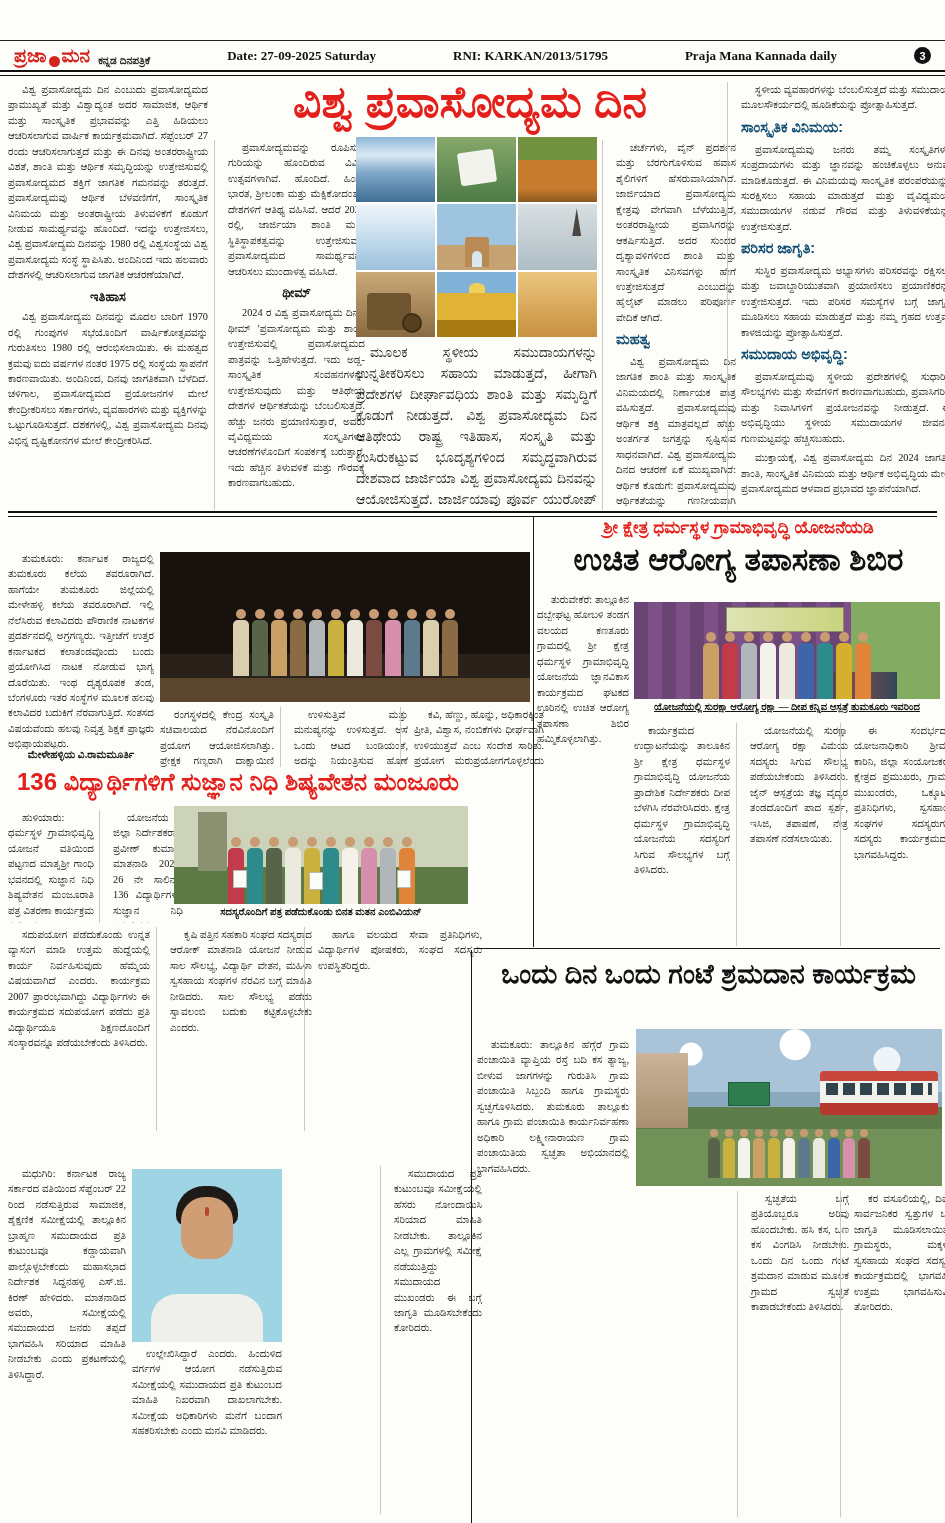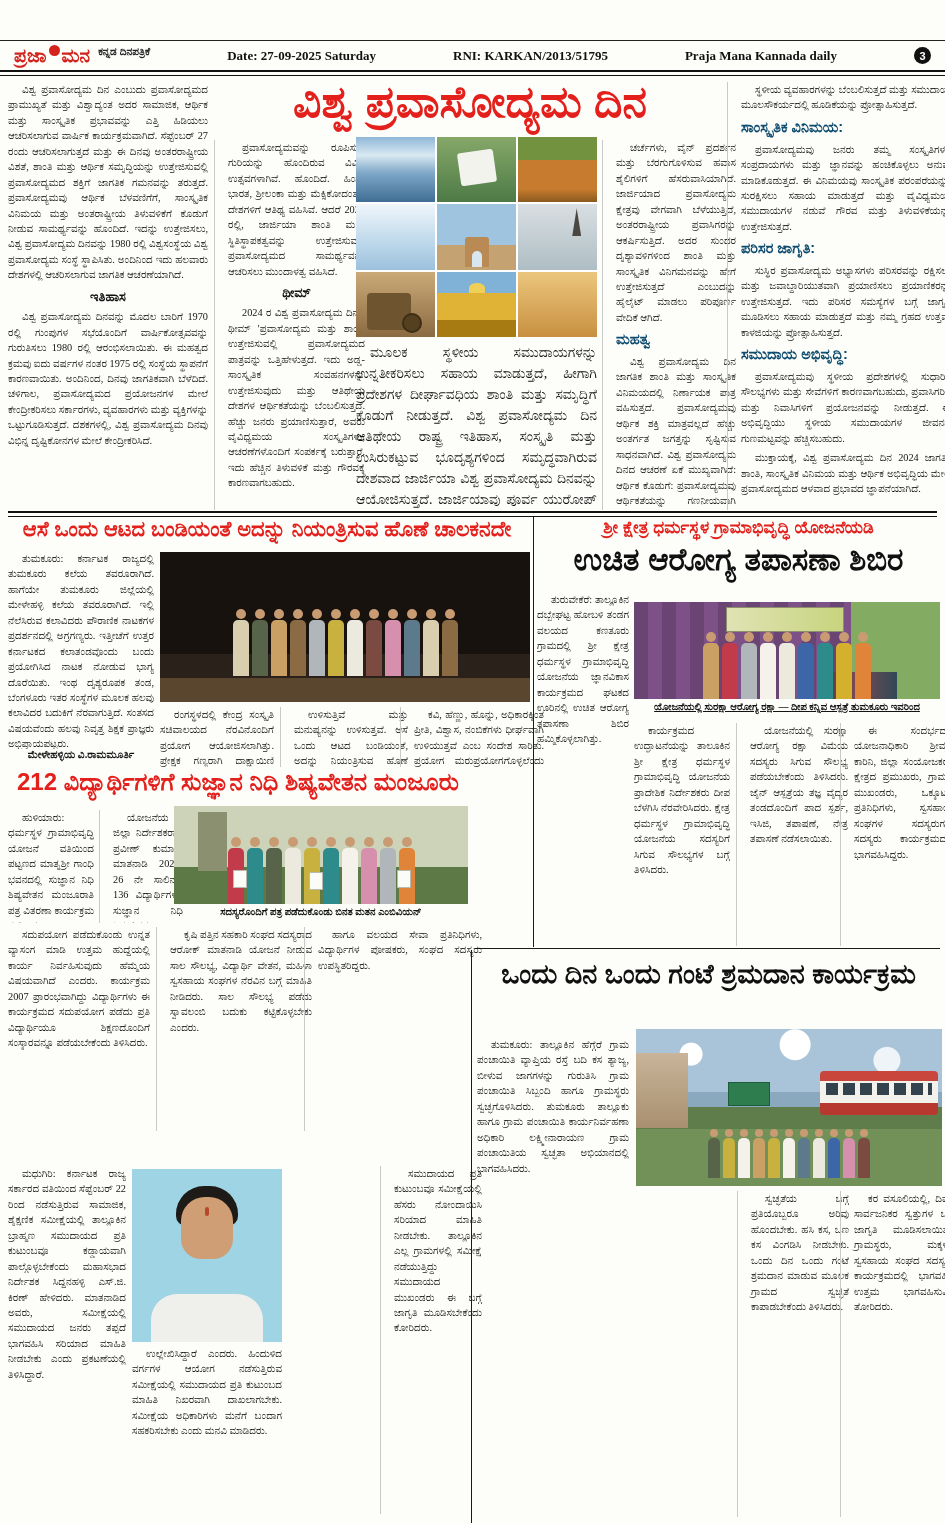--- a/index.html
+++ b/index.html
@@ -12,21 +12,21 @@
   .sub-blk{color:#111;font-weight:bold;text-align:center;font-size:13px;margin:3px 0;font-family:"Liberation Sans",sans-serif;}
   .hl-red{color:#e3201b;font-weight:bold;text-align:center;font-family:"Liberation Sans",sans-serif;}
   .hl-blk{color:#101010;font-weight:bold;text-align:center;font-family:"Liberation Sans",sans-serif;}
   .rule-h{border-top:1px solid #1a1a1a;}
   .rule-dbl{border-top:2.5px solid #111;border-bottom:1px solid #111;height:3px;}
   .rule-v{border-left:1px solid #1a1a1a;}
   .colrule{border-left:1px solid #c9c9c9;padding-left:13px;}
   
   #masthead{left:0;top:40px;width:945px;height:30px;display:flex;align-items:center;
             border-top:1px solid #222;padding:0 14px;box-sizing:border-box;justify-content:space-between;}
-  .logo{color:#d3231c;font-weight:bold;font-size:19px;font-family:"Liberation Sans",sans-serif;display:flex;align-items:flex-start;gap:2px;}
+  .logo{color:#d3231c;font-weight:bold;font-size:19px;font-family:"Liberation Sans",sans-serif;display:flex;align-items:flex-end;gap:2px;}
   .logo .emb{width:11px;height:11px;border-radius:50%;background:#d3231c;display:inline-block;}
   .tagline{font-size:10.5px;color:#222;margin-left:6px;}
   .mh-item{font-size:13px;font-weight:bold;color:#111;}
   .pageno{width:17px;height:17px;border-radius:50%;background:#111;color:#fff;font-size:11px;font-weight:bold;
           display:flex;align-items:center;justify-content:center;font-family:"Liberation Sans",sans-serif;}
   #mast-rule{left:0;top:70px;width:945px;}
   
   #t-headline{left:205px;top:74px;width:530px;height:60px;font-size:44px;line-height:1.25;}
   #t-colA{left:8px;top:82px;width:200px;height:428px;}
   #t-colB{left:214px;top:140px;width:137px;height:370px;}
@@ -181,37 +181,36 @@
     <div class="tile tl8">
         <div class="dome"></div>
       </div>
     <div class="tile tl9"></div>
   </div>
 
   <div class="abs body" id="t-colC">
     <p>ಮೂಲಕ ಸ್ಥಳೀಯ ಸಮುದಾಯಗಳನ್ನು ಉನ್ನತೀಕರಿಸಲು ಸಹಾಯ ಮಾಡುತ್ತದೆ, ಹೀಗಾಗಿ ಪ್ರದೇಶಗಳ ದೀರ್ಘಾವಧಿಯ ಶಾಂತಿ ಮತ್ತು ಸಮೃದ್ಧಿಗೆ ಕೊಡುಗೆ ನೀಡುತ್ತದೆ. ವಿಶ್ವ ಪ್ರವಾಸೋದ್ಯಮ ದಿನ ಆತಿಥೇಯ ರಾಷ್ಟ್ರ ಇತಿಹಾಸ, ಸಂಸ್ಕೃತಿ ಮತ್ತು ಉಸಿರುಕಟ್ಟುವ ಭೂದೃಶ್ಯಗಳಿಂದ ಸಮೃದ್ಧವಾಗಿರುವ ದೇಶವಾದ ಜಾರ್ಜಿಯಾ ವಿಶ್ವ ಪ್ರವಾಸೋದ್ಯಮ ದಿನವನ್ನು ಆಯೋಜಿಸುತ್ತದೆ. ಜಾರ್ಜಿಯಾವು ಪೂರ್ವ ಯುರೋಪ್ ಮತ್ತು ಪಶ್ಚಿಮ ವಿಶ್ವಾದ ಅಡ್ಡಹಾದಿಯಲ್ಲಿದೆ, ಇದು ಸಂಸ್ಕೃತಿಗಳ ವಿಶಿಷ್ಟ ಮಿಶ್ರಣವನ್ನು ನೀಡುತ್ತದೆ. ಇದು ಪ್ರಾಚೀನ</p>
   </div>
   <div class="abs body colrule" id="t-colD">
-    <p>ಚರ್ಚೆಗಳು, ವೈನ್ ಪ್ರದರ್ಶನ ಮತ್ತು ಬೆರಗುಗೊಳಿಸುವ ಹವಾಸ ಶೈಲಿಗಳಿಗೆ ಹೆಸರುವಾಸಿಯಾಗಿದೆ. ಜಾರ್ಜಿಯಾದ ಪ್ರವಾಸೋದ್ಯಮ ಕ್ಷೇತ್ರವು ವೇಗವಾಗಿ ಬೆಳೆಯುತ್ತಿದೆ, ಅಂತರರಾಷ್ಟ್ರೀಯ ಪ್ರವಾಸಿಗರನ್ನು ಆಕರ್ಷಿಸುತ್ತಿದೆ. ಅದರ ಸುಂದರ ದೃಶ್ಯಾವಳಿಗಳಿಂದ ಶಾಂತಿ ಮತ್ತು ಸಾಂಸ್ಕೃತಿಕ ವಿನಿಗಮನವನ್ನು ಹೇಗೆ ಉತ್ತೇಜಿಸುತ್ತದೆ ಎಂಬುದನ್ನು ಹೈಲೈಟ್ ಮಾಡಲು ಪರಿಪೂರ್ಣ ವೇದಿಕೆ ಆಗಿದೆ.</p>
+    <p>ಚರ್ಚೆಗಳು, ವೈನ್ ಪ್ರದರ್ಶನ ಮತ್ತು ಬೆರಗುಗೊಳಿಸುವ ಹವಾಸ ಶೈಲಿಗಳಿಗೆ ಹೆಸರುವಾಸಿಯಾಗಿದೆ. ಜಾರ್ಜಿಯಾದ ಪ್ರವಾಸೋದ್ಯಮ ಕ್ಷೇತ್ರವು ವೇಗವಾಗಿ ಬೆಳೆಯುತ್ತಿದೆ, ಅಂತರರಾಷ್ಟ್ರೀಯ ಪ್ರವಾಸಿಗರನ್ನು ಆಕರ್ಷಿಸುತ್ತಿದೆ. ಅದರ ಸುಂದರ ದೃಶ್ಯಾವಳಿಗಳಿಂದ ಶಾಂತಿ ಮತ್ತು ಸಾಂಸ್ಕೃತಿಕ ವಿನಿಸವಗಳ್ನು ಹೇಗೆ ಉತ್ತೇಜಿಸುತ್ತದೆ ಎಂಬುದನ್ನು ಹೈಲೈಟ್ ಮಾಡಲು ಪರಿಪೂರ್ಣ ವೇದಿಕೆ ಆಗಿದೆ.</p>
     <div class="sub-red">ಮಹತ್ವ</div>
     <p>ವಿಶ್ವ ಪ್ರವಾಸೋದ್ಯಮ ದಿನ ಜಾಗತಿಕ ಶಾಂತಿ ಮತ್ತು ಸಾಂಸ್ಕೃತಿಕ ವಿನಿಮಯದಲ್ಲಿ ನಿರ್ಣಾಯಕ ಪಾತ್ರ ವಹಿಸುತ್ತದೆ. ಪ್ರವಾಸೋದ್ಯಮವು ಆರ್ಥಿಕ ಶಕ್ತಿ ಮಾತ್ರವಲ್ಲದೆ ಹೆಚ್ಚು ಅಂತರ್ಗತ ಜಗತ್ತನ್ನು ಸೃಷ್ಟಿಸುವ ಸಾಧನವಾಗಿದೆ. ವಿಶ್ವ ಪ್ರವಾಸೋದ್ಯಮ ದಿನದ ಆಚರಣೆ ಏಕೆ ಮುಖ್ಯವಾಗಿದೆ: ಆರ್ಥಿಕ ಕೊಡುಗೆ: ಪ್ರವಾಸೋದ್ಯಮವು ಆರ್ಥಿಕತೆಯನ್ನು ಗಣನೀಯವಾಗಿ ಹೆಚ್ಚಿಸುತ್ತದೆ, ಲಕ್ಷಾಂತರ ಉದ್ಯೋಗಗಳನ್ನು ಸೃಷ್ಟಿಸುತ್ತದೆ.</p>
   </div>
   <div class="abs body colrule" id="t-colE">
     <p>ಸ್ಥಳೀಯ ವ್ಯವಹಾರಗಳನ್ನು ಬೆಂಬಲಿಸುತ್ತದೆ ಮತ್ತು ಸಮುದಾಯ ಮೂಲಸೌಕರ್ಯದಲ್ಲಿ ಹೂಡಿಕೆಯನ್ನು ಪ್ರೋತ್ಸಾಹಿಸುತ್ತದೆ.</p>
     <div class="sub-red">ಸಾಂಸ್ಕೃತಿಕ ವಿನಿಮಯ:</div>
     <p>ಪ್ರವಾಸೋದ್ಯಮವು ಜನರು ತಮ್ಮ ಸಂಸ್ಕೃತಿಗಳು, ಸಂಪ್ರದಾಯಗಳು ಮತ್ತು ಜ್ಞಾನವನ್ನು ಹಂಚಿಕೊಳ್ಳಲು ಅನುವು ಮಾಡಿಕೊಡುತ್ತದೆ. ಈ ವಿನಿಮಯವು ಸಾಂಸ್ಕೃತಿಕ ಪರಂಪರೆಯನ್ನು, ಸುರಕ್ಷಿಸಲು ಸಹಾಯ ಮಾಡುತ್ತದೆ ಮತ್ತು ವೈವಿಧ್ಯಮಯ ಸಮುದಾಯಗಳ ನಡುವೆ ಗೌರವ ಮತ್ತು ತಿಳುವಳಿಕೆಯನ್ನು ಉತ್ತೇಜಿಸುತ್ತದೆ.</p>
     <div class="sub-red">ಪರಿಸರ ಜಾಗೃತಿ:</div>
     <p>ಸುಸ್ಥಿರ ಪ್ರವಾಸೋದ್ಯಮ ಅಭ್ಯಾಸಗಳು ಪರಿಸರವನ್ನು ರಕ್ಷಿಸಲು ಮತ್ತು ಜವಾಬ್ದಾರಿಯುತವಾಗಿ ಪ್ರಯಾಣಿಸಲು ಪ್ರಯಾಣಿಕರನ್ನು ಉತ್ತೇಜಿಸುತ್ತದೆ. ಇದು ಪರಿಸರ ಸಮಸ್ಯೆಗಳ ಬಗ್ಗೆ ಜಾಗೃತಿ ಮೂಡಿಸಲು ಸಹಾಯ ಮಾಡುತ್ತದೆ ಮತ್ತು ನಮ್ಮ ಗ್ರಹದ ಉತ್ತಮ ಕಾಳಜಿಯನ್ನು ಪ್ರೋತ್ಸಾಹಿಸುತ್ತದೆ.</p>
     <div class="sub-red">ಸಮುದಾಯ ಅಭಿವೃದ್ಧಿ:</div>
     <p>ಪ್ರವಾಸೋದ್ಯಮವು ಸ್ಥಳೀಯ ಪ್ರದೇಶಗಳಲ್ಲಿ ಸುಧಾರಿತ ಸೌಲಭ್ಯಗಳು ಮತ್ತು ಸೇವೆಗಳಿಗೆ ಕಾರಣವಾಗಬಹುದು, ಪ್ರವಾಸಿಗರಿಗೆ ಮತ್ತು ನಿವಾಸಿಗಳಿಗೆ ಪ್ರಯೋಜನವನ್ನು ನೀಡುತ್ತದೆ. ಈ ಅಭಿವೃದ್ಧಿಯು ಸ್ಥಳೀಯ ಸಮುದಾಯಗಳ ಜೀವನದ ಗುಣಮಟ್ಟವನ್ನು ಹೆಚ್ಚಿಸಬಹುದು.</p>
     <p>ಮುಕ್ತಾಯಕ್ಕೆ, ವಿಶ್ವ ಪ್ರವಾಸೋದ್ಯಮ ದಿನ 2024 ಜಾಗತಿಕ ಶಾಂತಿ, ಸಾಂಸ್ಕೃತಿಕ ವಿನಿಮಯ ಮತ್ತು ಆರ್ಥಿಕ ಅಭಿವೃದ್ಧಿಯ ಮೇಲೆ ಪ್ರವಾಸೋದ್ಯಮದ ಆಳವಾದ ಪ್ರಭಾವದ ಜ್ಞಾಪನೆಯಾಗಿದೆ.</p>
   </div>
   <div class="abs rule-dbl" id="t-rule-bottom"></div>
 
-  <div class="abs hl-red" id="d-headline">ಆಸೆ ಒಂದು ಆಟದ ಬಂಡಿಯಂತೆ ಅದನ್ನು ನಿಯಂತ್ರಿಸುವ ಹೊಣೆ ಚಾಲಕನದೇ</div>
   <div class="abs body" id="d-col1">
     <p>ತುಮಕೂರು: ಕರ್ನಾಟಕ ರಾಜ್ಯದಲ್ಲಿ ತುಮಕೂರು ಕಲೆಯ ತವರೂರಾಗಿದೆ. ಹಾಗೆಯೇ ತುಮಕೂರು ಜಿಲ್ಲೆಯಲ್ಲಿ ಮೇಳೇಹಳ್ಳಿ ಕಲೆಯ ತವರೂರಾಗಿದೆ. ಇಲ್ಲಿ ನೆಲೆಸಿರುವ ಕಲಾವಿದರು ಪೌರಾಣಿಕ ನಾಟಕಗಳ ಪ್ರದರ್ಶನದಲ್ಲಿ ಅಗ್ರಗಣ್ಯರು. ಇತ್ತೀಚೆಗೆ ಉತ್ತರ ಕರ್ನಾಟಕದ ಕಲಾತಂಡವೊಂದು ಬಂದು ಪ್ರಯೋಗಿಸಿದ ನಾಟಕ ನೋಡುವ ಭಾಗ್ಯ ದೊರೆಯಿತು. ಇಂಥ ದೃಶ್ಯರೂಪಕ ತಂಡ, ಬೆಂಗಳೂರು ಇತರ ಸಂಸ್ಥೆಗಳ ಮೂಲಕ ಹಲವು ಕಲಾವಿದರ ಬದುಕಿಗೆ ನೆರವಾಗುತ್ತಿದೆ. ಸಂತಸದ ವಿಷಯವೆಂದು ಹಲವು ನಿವೃತ್ತ ಶಿಕ್ಷಕ ಪ್ರಾಜ್ಞರು ಅಭಿಪ್ರಾಯಪಟ್ಟರು.</p>
   </div>
   <div class="abs photo" id="d-photo">
     <div class="figs" style="bottom:26px;">
       <span class="fig c1"></span>
         <span class="fig c3"></span>
       <span class="fig c7"></span>
         <span class="fig c2"></span>
       <span class="fig c4"></span>
@@ -262,21 +261,21 @@
     <p>ಕಾರ್ಯಕ್ರಮದ ಉದ್ಘಾಟನೆಯನ್ನು ತಾಲೂಕಿನ ಶ್ರೀ ಕ್ಷೇತ್ರ ಧರ್ಮಸ್ಥಳ ಗ್ರಾಮಾಭಿವೃದ್ಧಿ ಯೋಜನೆಯ ಪ್ರಾದೇಶಿಕ ನಿರ್ದೇಶಕರು ದೀಪ ಬೆಳಗಿಸಿ ನೆರವೇರಿಸಿದರು. ಕ್ಷೇತ್ರ ಧರ್ಮಸ್ಥಳ ಗ್ರಾಮಾಭಿವೃದ್ಧಿ ಯೋಜನೆಯ ಸದಸ್ಯರಿಗೆ ಸಿಗುವ ಸೌಲಭ್ಯಗಳ ಬಗ್ಗೆ ತಿಳಿಸಿದರು.</p>
   </div>
   <div class="abs body colrule" id="h-col3">
     <p>ಯೋಜನೆಯಲ್ಲಿ ಸುರಕ್ಷಾ ಆರೋಗ್ಯ ರಕ್ಷಾ ವಿಮೆಯ ಸದಸ್ಯರು ಸಿಗುವ ಸೌಲಭ್ಯ ಪಡೆಯಬೇಕೆಂದು ತಿಳಿಸಿದರು. ಜೈನ್ ಆಸ್ಪತ್ರೆಯ ತಜ್ಞ ವೈದ್ಯರ ತಂಡದೊಂದಿಗೆ ಪಾದ ಸ್ಪರ್ಶ, ಇಸಿಜಿ, ತಪಾಷಣೆ, ನೇತ್ರ ತಪಾಸಣೆ ನಡೆಸಲಾಯಿತು.</p>
   </div>
   <div class="abs body colrule" id="h-col4">
     <p>ಈ ಸಂದರ್ಭದಲ್ಲಿ ಯೋಜನಾಧಿಕಾರಿ ಶ್ರೀಮತಿ ಕಾರಿನಿ, ಜಿಲ್ಲಾ ಸಂಯೋಜಕರು, ಕ್ಷೇತ್ರದ ಪ್ರಮುಖರು, ಗ್ರಾಮದ ಮುಖಂಡರು, ಒಕ್ಕೂಟದ ಪ್ರತಿನಿಧಿಗಳು, ಸ್ವಸಹಾಯ ಸಂಘಗಳ ಸದಸ್ಯರುಗಳು ಸದಸ್ಯರು ಕಾರ್ಯಕ್ರಮದಲ್ಲಿ ಭಾಗವಹಿಸಿದ್ದರು.</p>
   </div>
   <div class="abs rule-h" style="left:475px;top:948px;width:465px;"></div>
 
-  <div class="abs hl-red" id="s-headline">212 ವಿದ್ಯಾರ್ಥಿಗಳಿಗೆ ಸುಜ್ಞಾನ ನಿಧಿ ಶಿಷ್ಯವೇತನ ಮಂಜೂರು</div>
+  <div class="abs hl-red" id="s-headline">136 ವಿದ್ಯಾರ್ಥಿಗಳಿಗೆ ಸುಜ್ಞಾನ ನಿಧಿ ಶಿಷ್ಯವೇತನ ಮಂಜೂರು</div>
   <div class="abs body" id="s-colA">
     <p>ಹುಳಿಯಾರು: ಧರ್ಮಸ್ಥಳ ಗ್ರಾಮಾಭಿವೃದ್ಧಿ ಯೋಜನೆ ವತಿಯಿಂದ ಪಟ್ಟಣದ ಮಾತೃಶ್ರೀ ಗಾಂಧಿ ಭವನದಲ್ಲಿ ಸುಜ್ಞಾನ ನಿಧಿ ಶಿಷ್ಯವೇತನ ಮಂಜೂರಾತಿ ಪತ್ರ ವಿತರಣಾ ಕಾರ್ಯಕ್ರಮ ನಡೆಯಿತು.</p>
   </div>
   <div class="abs body colrule" id="s-colB">
     <p>ಯೋಜನೆಯ ಜಿಲ್ಲಾ ನಿರ್ದೇಶಕರಾದ ಪ್ರವೀಣ್ ಕುಮಾರ್ ಮಾತನಾಡಿ 2025-26 ನೇ ಸಾಲಿನಲ್ಲಿ 136 ವಿದ್ಯಾರ್ಥಿಗಳಿಗೆ ಸುಜ್ಞಾನ ನಿಧಿ ಶಿಷ್ಯವೇತನ ಮಂಜೂರಾಗಿದೆ, ಈ ಶಿಷ್ಯವೇತನ 2007 ಪ್ರಾರಂಭವಾಗಿದ್ದು ವಿದ್ಯಾರ್ಥಿಗಳು ಈ ಕಾರ್ಯಕ್ರಮದ ಸದುಪಯೋಗ ಪಡೆಯಬೇಕೆಂದರು.</p>
   </div>
   <div class="abs photo" id="s-photo">
     <div class="door"></div>
     <div class="figs" style="bottom:0;">
       <span class="fig c11"></span>

